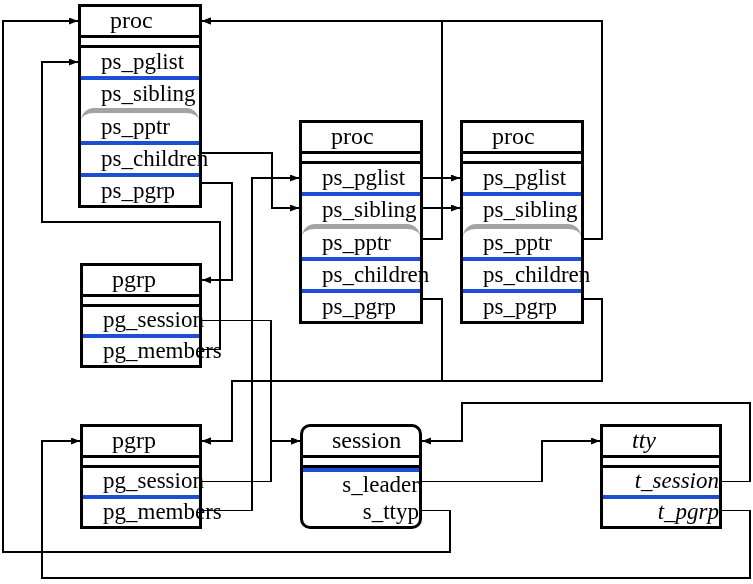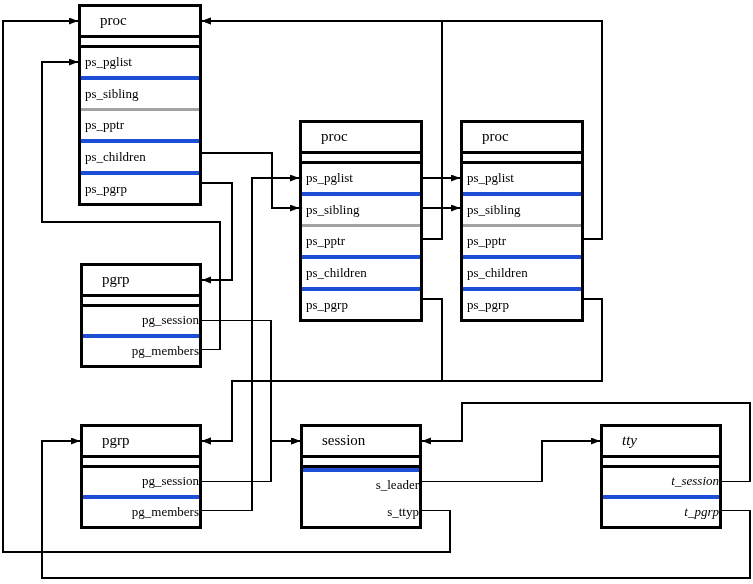--- a/index.html
+++ b/index.html
@@ -5,31 +5,31 @@
   html,body{margin:0;padding:0;background:#fff;}
   #canvas{
     position:relative;width:753px;height:584px;background:#ffffff;
     font-family:"Liberation Serif","DejaVu Serif",serif;overflow:hidden;
   }
   .struct{
     position:absolute;background:#fff;border:3px solid #000;box-sizing:border-box;
   }
   .struct-title{
     height:28px;line-height:27px;border-bottom:3px solid #000;
-    padding-left:19px;font-size:15px;color:#000;white-space:nowrap;
+    padding-left:29px;font-size:24px;color:#000;white-space:nowrap;
   }
   .struct-dbl{height:7px;border-bottom:3px solid #000;}
   .struct-field{
-    line-height:26px;padding-left:4px;font-size:13px;color:#000;white-space:nowrap;
+    line-height:26px;padding-left:20px;font-size:23px;color:#000;white-space:nowrap;
     box-sizing:content-box;
   }
   .proc .struct-field{height:28px;line-height:27px;}
   .small .struct-field{height:27px;line-height:26px;text-align:right;}
   .struct-field.sep-thin{border-top:4px solid #1d4ed8;}
-  .struct-field.sep-thick{border-top:3px solid #a3a3a3;}
+  .struct-field.sep-thick{border-top:5px solid #a3a3a3;border-radius:13px;}
   #wires{position:absolute;left:0;top:0;pointer-events:none;}
 </style>
 </head>
 <body>
 
 <div id="canvas">
   <div class="struct proc" style="left: 78px; top: 4px; width: 124px;">
       <div class="struct-title">proc</div>
       <div class="struct-dbl"></div>
       <div class="struct-field">ps_pglist</div>
@@ -61,21 +61,21 @@
       <div class="struct-dbl"></div>
       <div class="struct-field">pg_session</div>
       <div class="struct-field sep-thin">pg_members</div>
     </div>
     <div class="struct small" style="left: 80px; top: 424px; width: 122px;">
       <div class="struct-title">pgrp</div>
       <div class="struct-dbl"></div>
       <div class="struct-field">pg_session</div>
       <div class="struct-field sep-thin">pg_members</div>
     </div>
-    <div class="struct small" style="left: 300px; top: 424px; width: 122px;">
+    <div class="struct small" style="left: 300px; top: 424px; width: 122px; border-radius: 10px;">
       <div class="struct-title">session</div>
       <div class="struct-dbl"></div>
       <div class="struct-field sep-thin">s_leader</div>
       <div class="struct-field">s_ttyp</div>
     </div>
     <div class="struct small" style="left: 600px; top: 424px; width: 122px; font-style: italic;">
       <div class="struct-title">tty</div>
       <div class="struct-dbl"></div>
       <div class="struct-field">t_session</div>
       <div class="struct-field sep-thin">t_pgrp</div>

